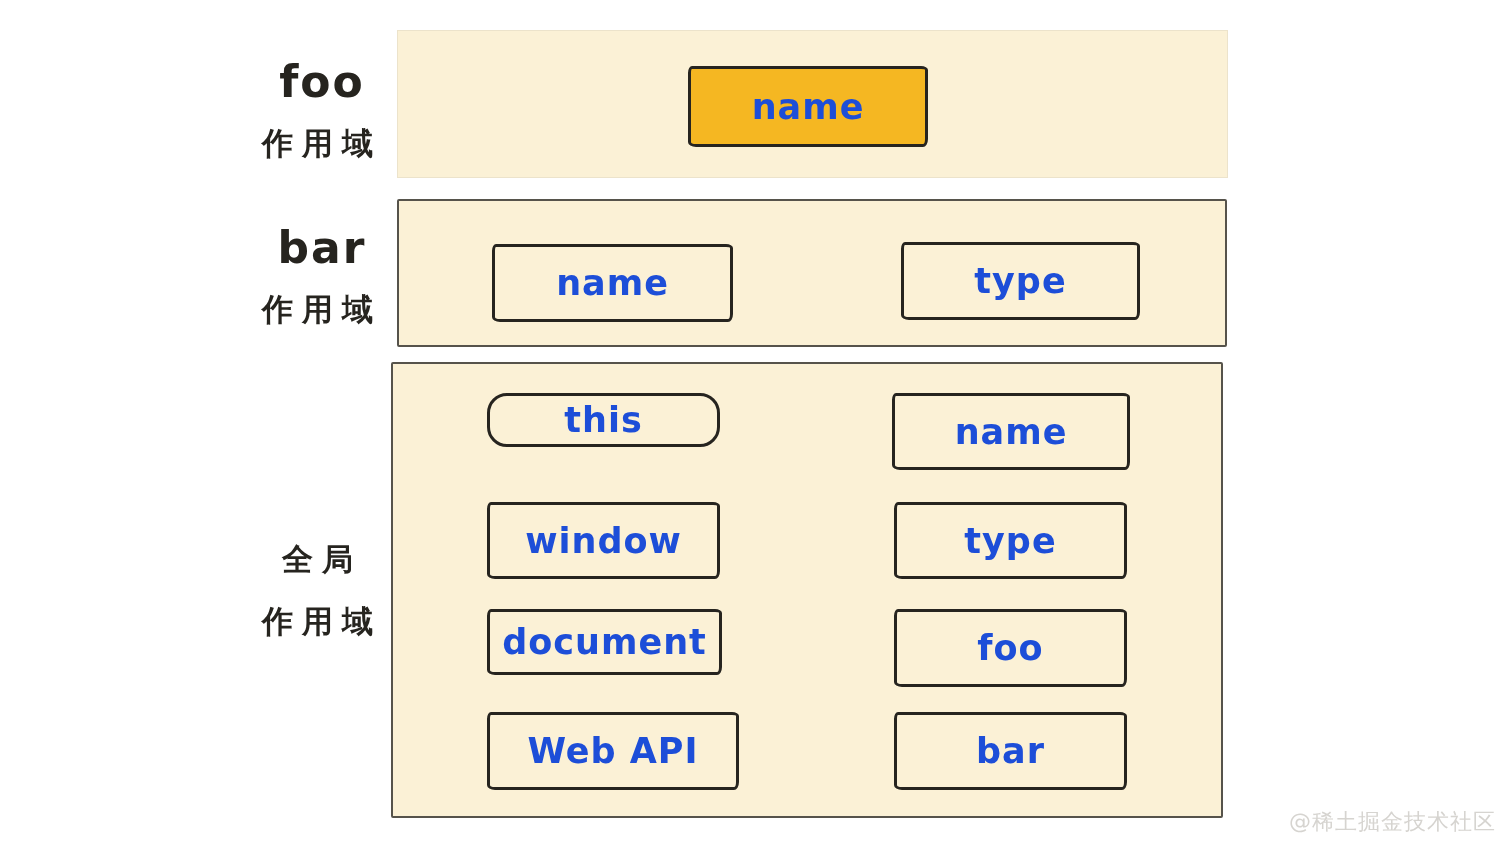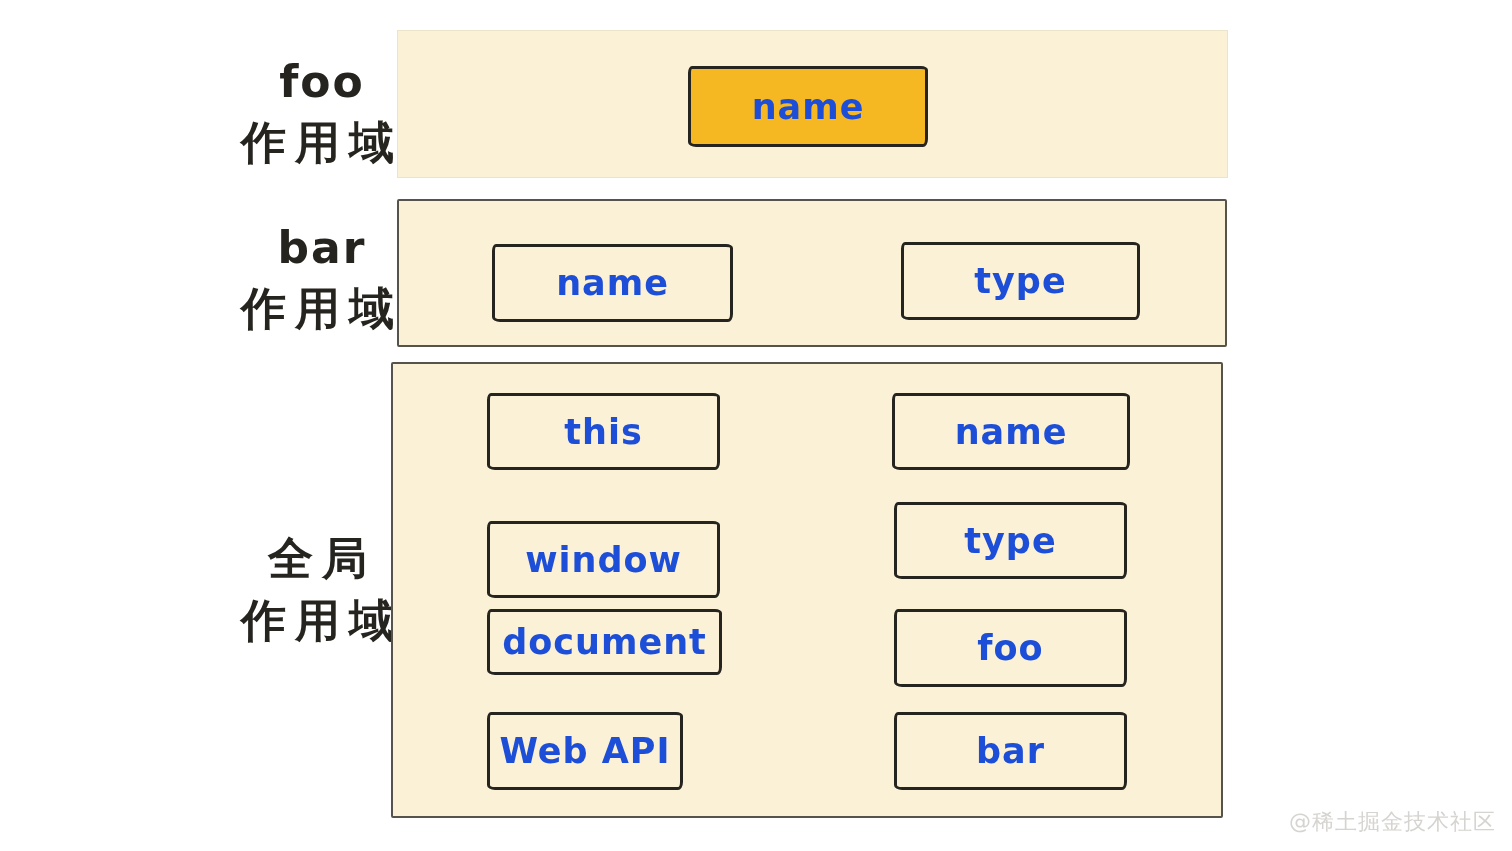--- a/index.html
+++ b/index.html
@@ -42,21 +42,21 @@
     text-align: center;
     color: #26241f;
     font-weight: 600;
   }
   .scope-label .line-en {
     font-size: 44px;
     line-height: 60px;
     letter-spacing: 2px;
   }
   .scope-label .line-cn {
-    font-size: 45px;
+    font-size: 31px;
     line-height: 62px;
     letter-spacing: 9px;
     text-align: center;
   }
   .label-foo { left: 192px; top: 52px; }
   .label-bar { left: 192px; top: 218px; }
   .label-global { left: 192px; top: 528px; }
   
   .box {
     position: absolute;
@@ -74,24 +74,24 @@
   }
   .box.highlight {
     background: #f5b722;
   }
   
   .box-foo-name   { left: 688px; top: 66px;  width: 240px; height: 81px; }
   
   .box-bar-name   { left: 492px; top: 244px; width: 241px; height: 78px; }
   .box-bar-type   { left: 901px; top: 242px; width: 239px; height: 78px; }
   
-  .box-this       { left: 487px; top: 393px; width: 233px; height: 77px; }
-  .box-window     { left: 487px; top: 502px; width: 233px; height: 77px; margin-top: 19px; }
+  .box-this       { left: 487px; top: 393px; width: 233px; height: 54px; border-radius: 20px; }
+  .box-window     { left: 487px; top: 502px; width: 233px; height: 77px; }
   .box-document   { left: 487px; top: 609px; width: 235px; height: 66px; }
-  .box-webapi     { left: 487px; top: 712px; width: 196px; height: 78px; }
+  .box-webapi     { left: 487px; top: 712px; width: 252px; height: 78px; }
   
   .box-g-name     { left: 892px; top: 393px; width: 238px; height: 77px; }
   .box-g-type     { left: 894px; top: 502px; width: 233px; height: 77px; }
   .box-g-foo      { left: 894px; top: 609px; width: 233px; height: 78px; }
   .box-g-bar      { left: 894px; top: 712px; width: 233px; height: 78px; }
   
   .watermark {
     position: absolute;
     right: 16px;
     bottom: 14px;

